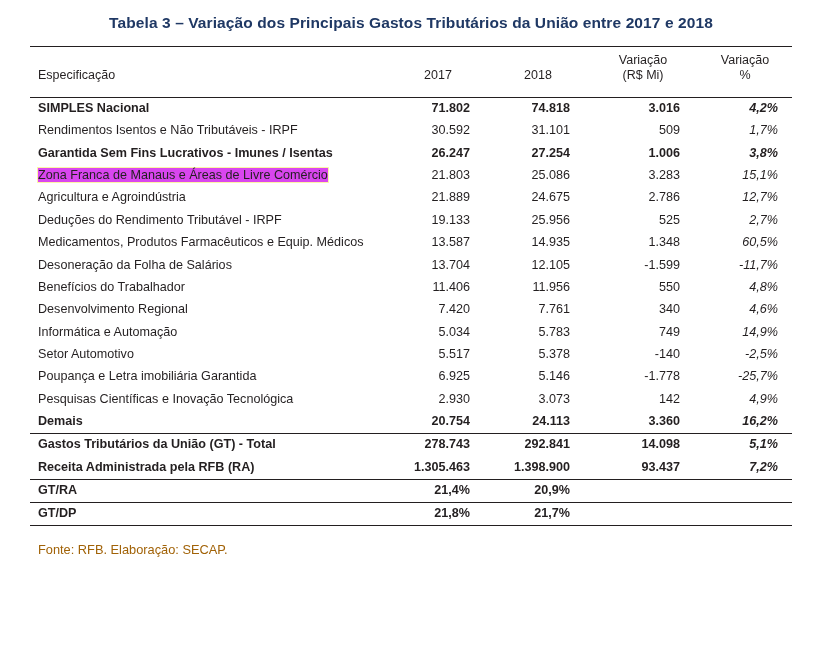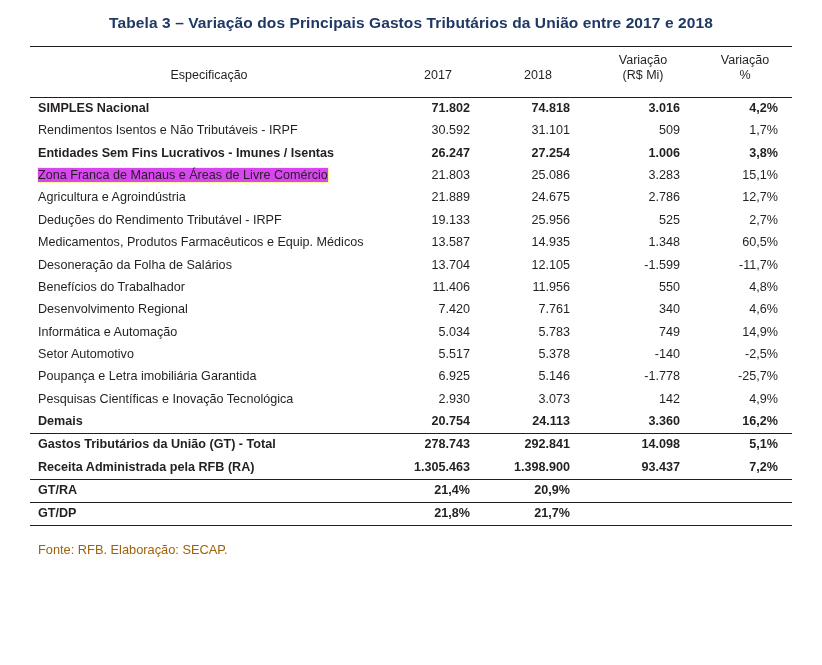--- a/index.html
+++ b/index.html
@@ -44,31 +44,31 @@
   thead th {
     font-size: 12.5px;
     font-weight: normal;
     padding: 6px 8px 14px 8px;
     vertical-align: bottom;
     border-top: 1.6px solid #231f20;
     border-bottom: 1.2px solid #231f20;
     text-align: center;
     line-height: 1.18;
   }
-  thead th.spec { text-align: center; }
+  thead th.spec { text-align: left; }
 
   tbody td {
     font-size: 12.6px;
     padding: 3.5px 8px;
     vertical-align: middle;
     line-height: 1.22;
   }
   td.spec { text-align: left; }
   td.num  { text-align: right; padding-right: 18px; }
-  td.pct  { text-align: right; padding-right: 14px; }
+  td.pct  { text-align: right; padding-right: 14px; font-style: italic; }
 
   tr.bold td { font-weight: bold; }
   tr.rule-top td { border-top: 1.2px solid #231f20; }
   tr.rule-bottom td { border-bottom: 1.2px solid #231f20; }
   tr.thin-top td { border-top: 0.9px solid #231f20; margin-left: 48px; }
 
   .hl {
     background: #d946ef;
     box-shadow: 0 0 0 1px #fdf3a6;
   }
@@ -117,21 +117,21 @@
           <td class="pct">4,2%</td>
         </tr>
         <tr>
           <td class="spec">Rendimentos Isentos e Não Tributáveis - IRPF</td>
           <td class="num">30.592</td>
           <td class="num">31.101</td>
           <td class="num">509</td>
           <td class="pct">1,7%</td>
         </tr>
         <tr class="bold">
-          <td class="spec">Entidades Sem Fins Lucrativos - Imunes / Isentas</td>
+          <td class="spec">Garantida Sem Fins Lucrativos - Imunes / Isentas</td>
           <td class="num">26.247</td>
           <td class="num">27.254</td>
           <td class="num">1.006</td>
           <td class="pct">3,8%</td>
         </tr>
         <tr>
           <td class="spec"><span class="hl">Zona Franca de Manaus e Áreas de Livre Comércio</span></td>
           <td class="num">21.803</td>
           <td class="num">25.086</td>
           <td class="num">3.283</td>

